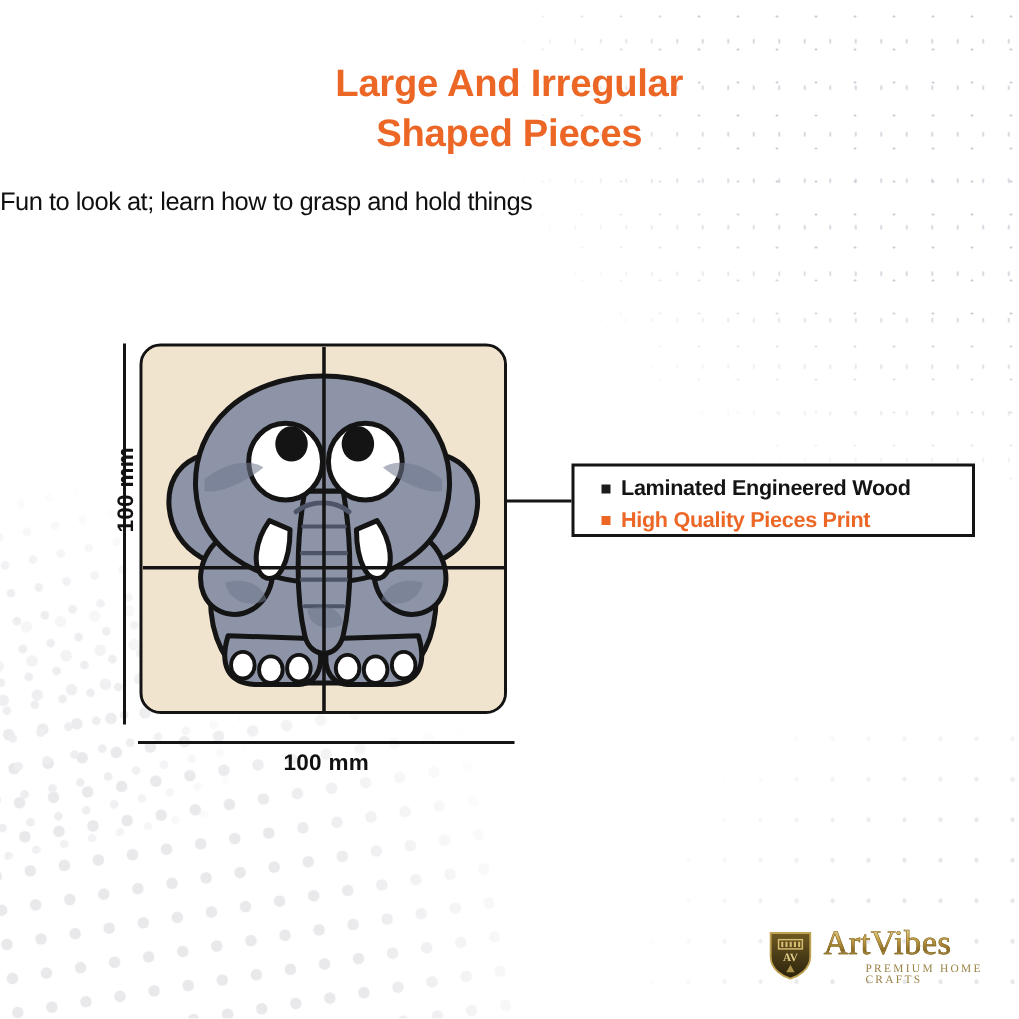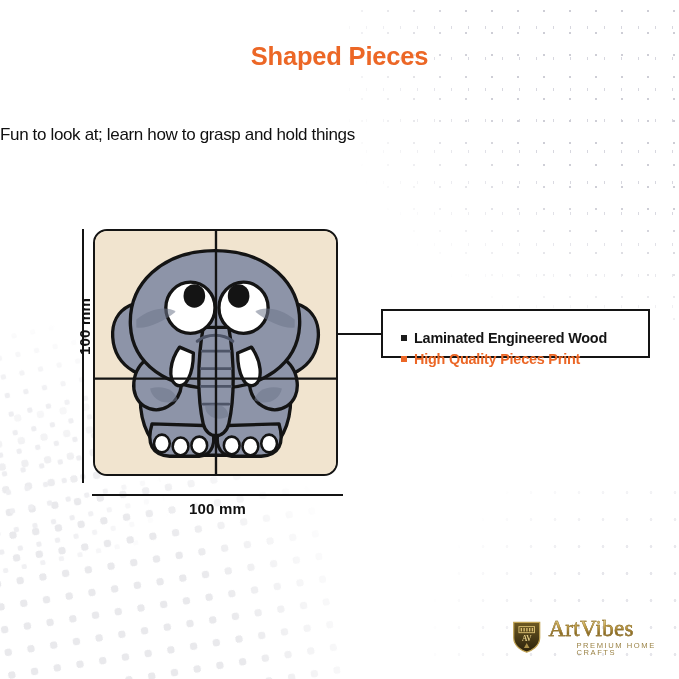--- a/index.html
+++ b/index.html
@@ -107,21 +107,21 @@
   
   .leader{
     position:absolute;left:338px;top:333px;width:44px;height:0;
     border-top:2.2px solid #141414;
   }
   #callout{
     position:absolute;left:381px;top:309px;width:269px;height:49px;
     background:#ffffff;
     border:2.2px solid #141414;
     box-sizing:border-box;
-    padding:16px 0 0 18px;
+    padding:4px 0 0 18px;
   }
   .c-row{display:flex;align-items:center;height:21px;}
   .c-bullet{
     display:inline-block;width:6px;height:6px;margin-right:7px;flex:0 0 auto;
   }
   .c-bullet.dark{background:#1c1c1c;}
   .c-bullet.orange{background:#ec6726;}
   .c-text{font-size:14.4px;font-weight:bold;letter-spacing:-0.2px;white-space:nowrap;}
   .c-text.dark{color:#141414;}
   .c-text.orange{color:#ec6726;}
@@ -135,34 +135,35 @@
   .logo-name{
     font-family:"Liberation Serif", serif;
     font-size:23px;font-weight:normal;letter-spacing:.3px;
     background:linear-gradient(180deg,#f3e3a8 0%,#caa84e 38%,#8d6c21 72%,#d9c47f 100%);
     -webkit-background-clip:text;background-clip:text;
     color:transparent;
     -webkit-text-stroke:0.35px #7d6022;
   }
   .logo-tag{
     font-size:7.6px;letter-spacing:1.55px;color:#9b8346;
-    margin-top:2px;font-family:Liberation Sans, sans-serif;padding-left:28px;
+    margin-top:2px;font-family:Liberation Serif, serif;padding-left:28px;
   }
 </style>
 </head>
 <body>
 
 <div id="stage">
 
   <div class="speckle-tr"></div>
   <div class="halftone-bl"></div>
   <div class="halftone-bl2"></div>
   <div class="speckle-br"></div>
 
   <div class="title">
+    <div>Large And Irregular</div>
     <div>Shaped Pieces</div>
   </div>
 
   <div class="subtitle">Fun to look at; learn how to grasp and hold things</div>
 
   <div class="dim-v"></div>
   <div class="dim-h"></div>
   <div class="dim-label-v">100 mm</div>
   <div class="dim-label-h">100 mm</div>
 

